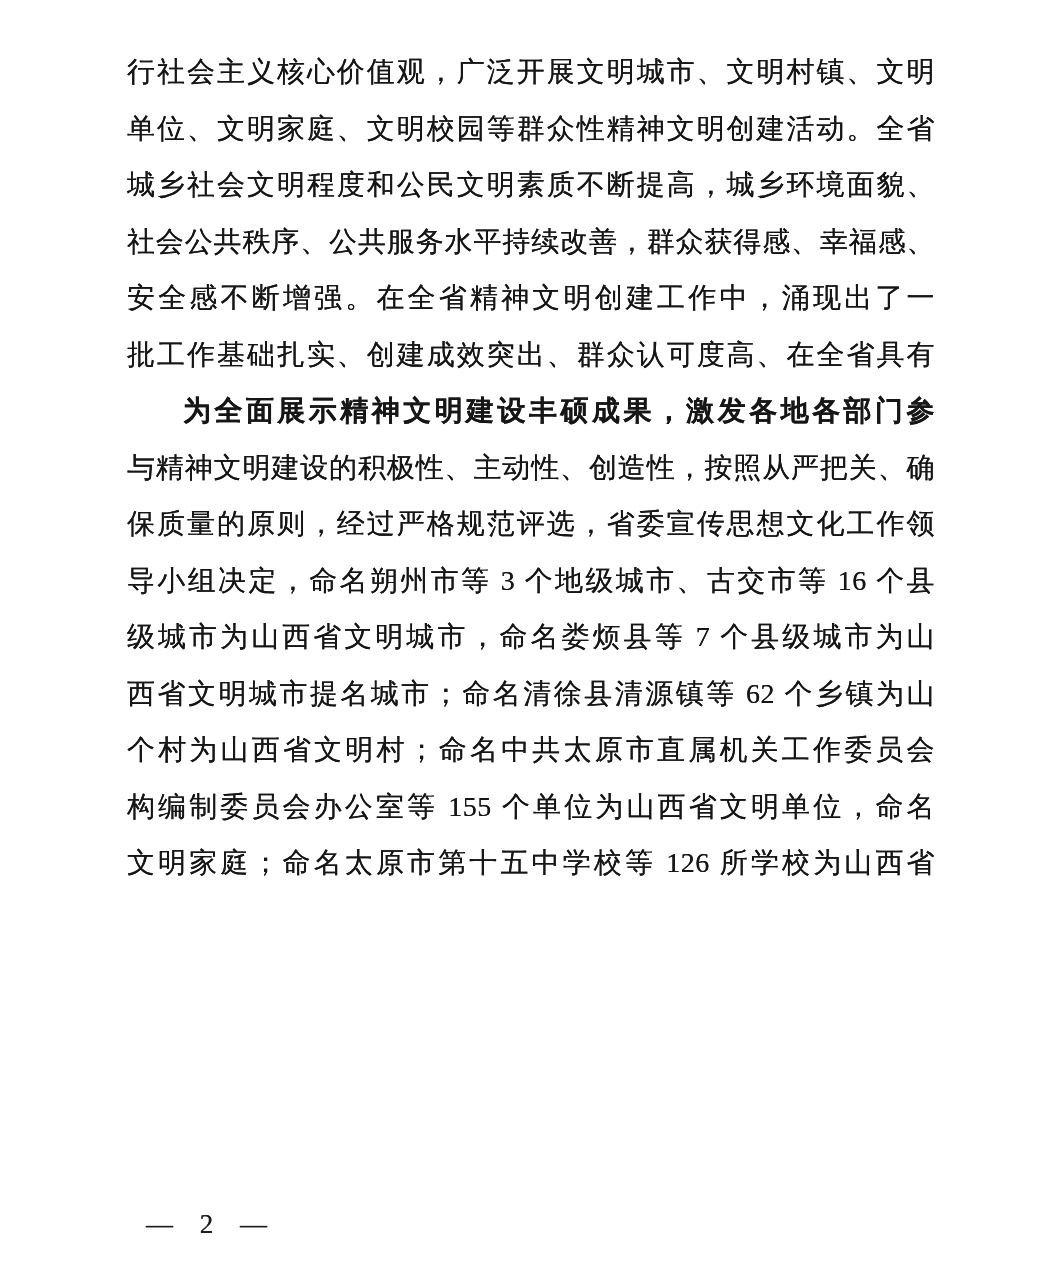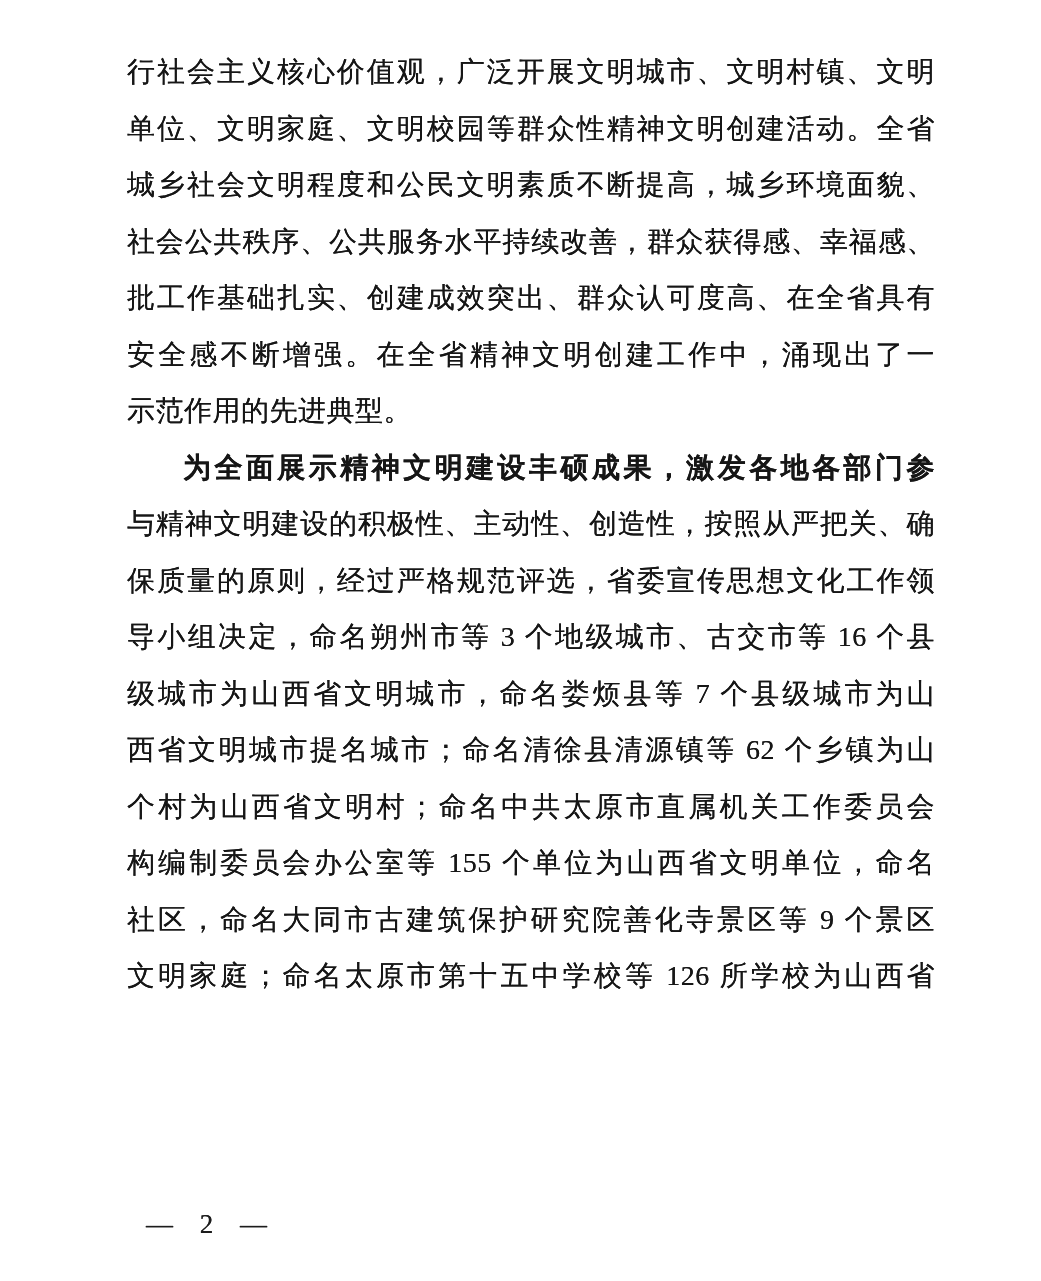--- a/index.html
+++ b/index.html
@@ -59,28 +59,26 @@
 </style>
 </head>
 <body>
 
 <div class="page">
   <div class="text-block">
     <div class="line">行社会主义核心价值观，广泛开展文明城市、文明村镇、文明</div>
     <div class="line">单位、文明家庭、文明校园等群众性精神文明创建活动。全省</div>
     <div class="line">城乡社会文明程度和公民文明素质不断提高，城乡环境面貌、</div>
     <div class="line">社会公共秩序、公共服务水平持续改善，群众获得感、幸福感、</div>
+    <div class="line">安全感不断增强。在全省精神文明创建工作中，涌现出了一</div>
     <div class="line">批工作基础扎实、创建成效突出、群众认可度高、在全省具有</div>
-    <div class="line">安全感不断增强。在全省精神文明创建工作中，涌现出了一</div>
-    <div class="line para-end">示范作用的先进典型。</div>
     <div class="line indent">为全面展示精神文明建设丰硕成果，激发各地各部门参</div>
     <div class="line">与精神文明建设的积极性、主动性、创造性，按照从严把关、确</div>
     <div class="line">保质量的原则，经过严格规范评选，省委宣传思想文化工作领</div>
     <div class="line">导小组决定，命名朔州市等 3 个地级城市、古交市等 16 个县</div>
     <div class="line">级城市为山西省文明城市，命名娄烦县等 7 个县级城市为山</div>
     <div class="line">西省文明城市提名城市；命名清徐县清源镇等 62 个乡镇为山</div>
     <div class="line">个村为山西省文明村；命名中共太原市直属机关工作委员会</div>
     <div class="line">构编制委员会办公室等 155 个单位为山西省文明单位，命名</div>
-    <div class="line">社区，命名大同市古建筑保护研究院善化寺景区等 9 个景区</div>
     <div class="line">文明家庭；命名太原市第十五中学校等 126 所学校为山西省</div>
   </div>
   <div class="page-number">— 2 —</div>
 </div>
 
 </body></html>

